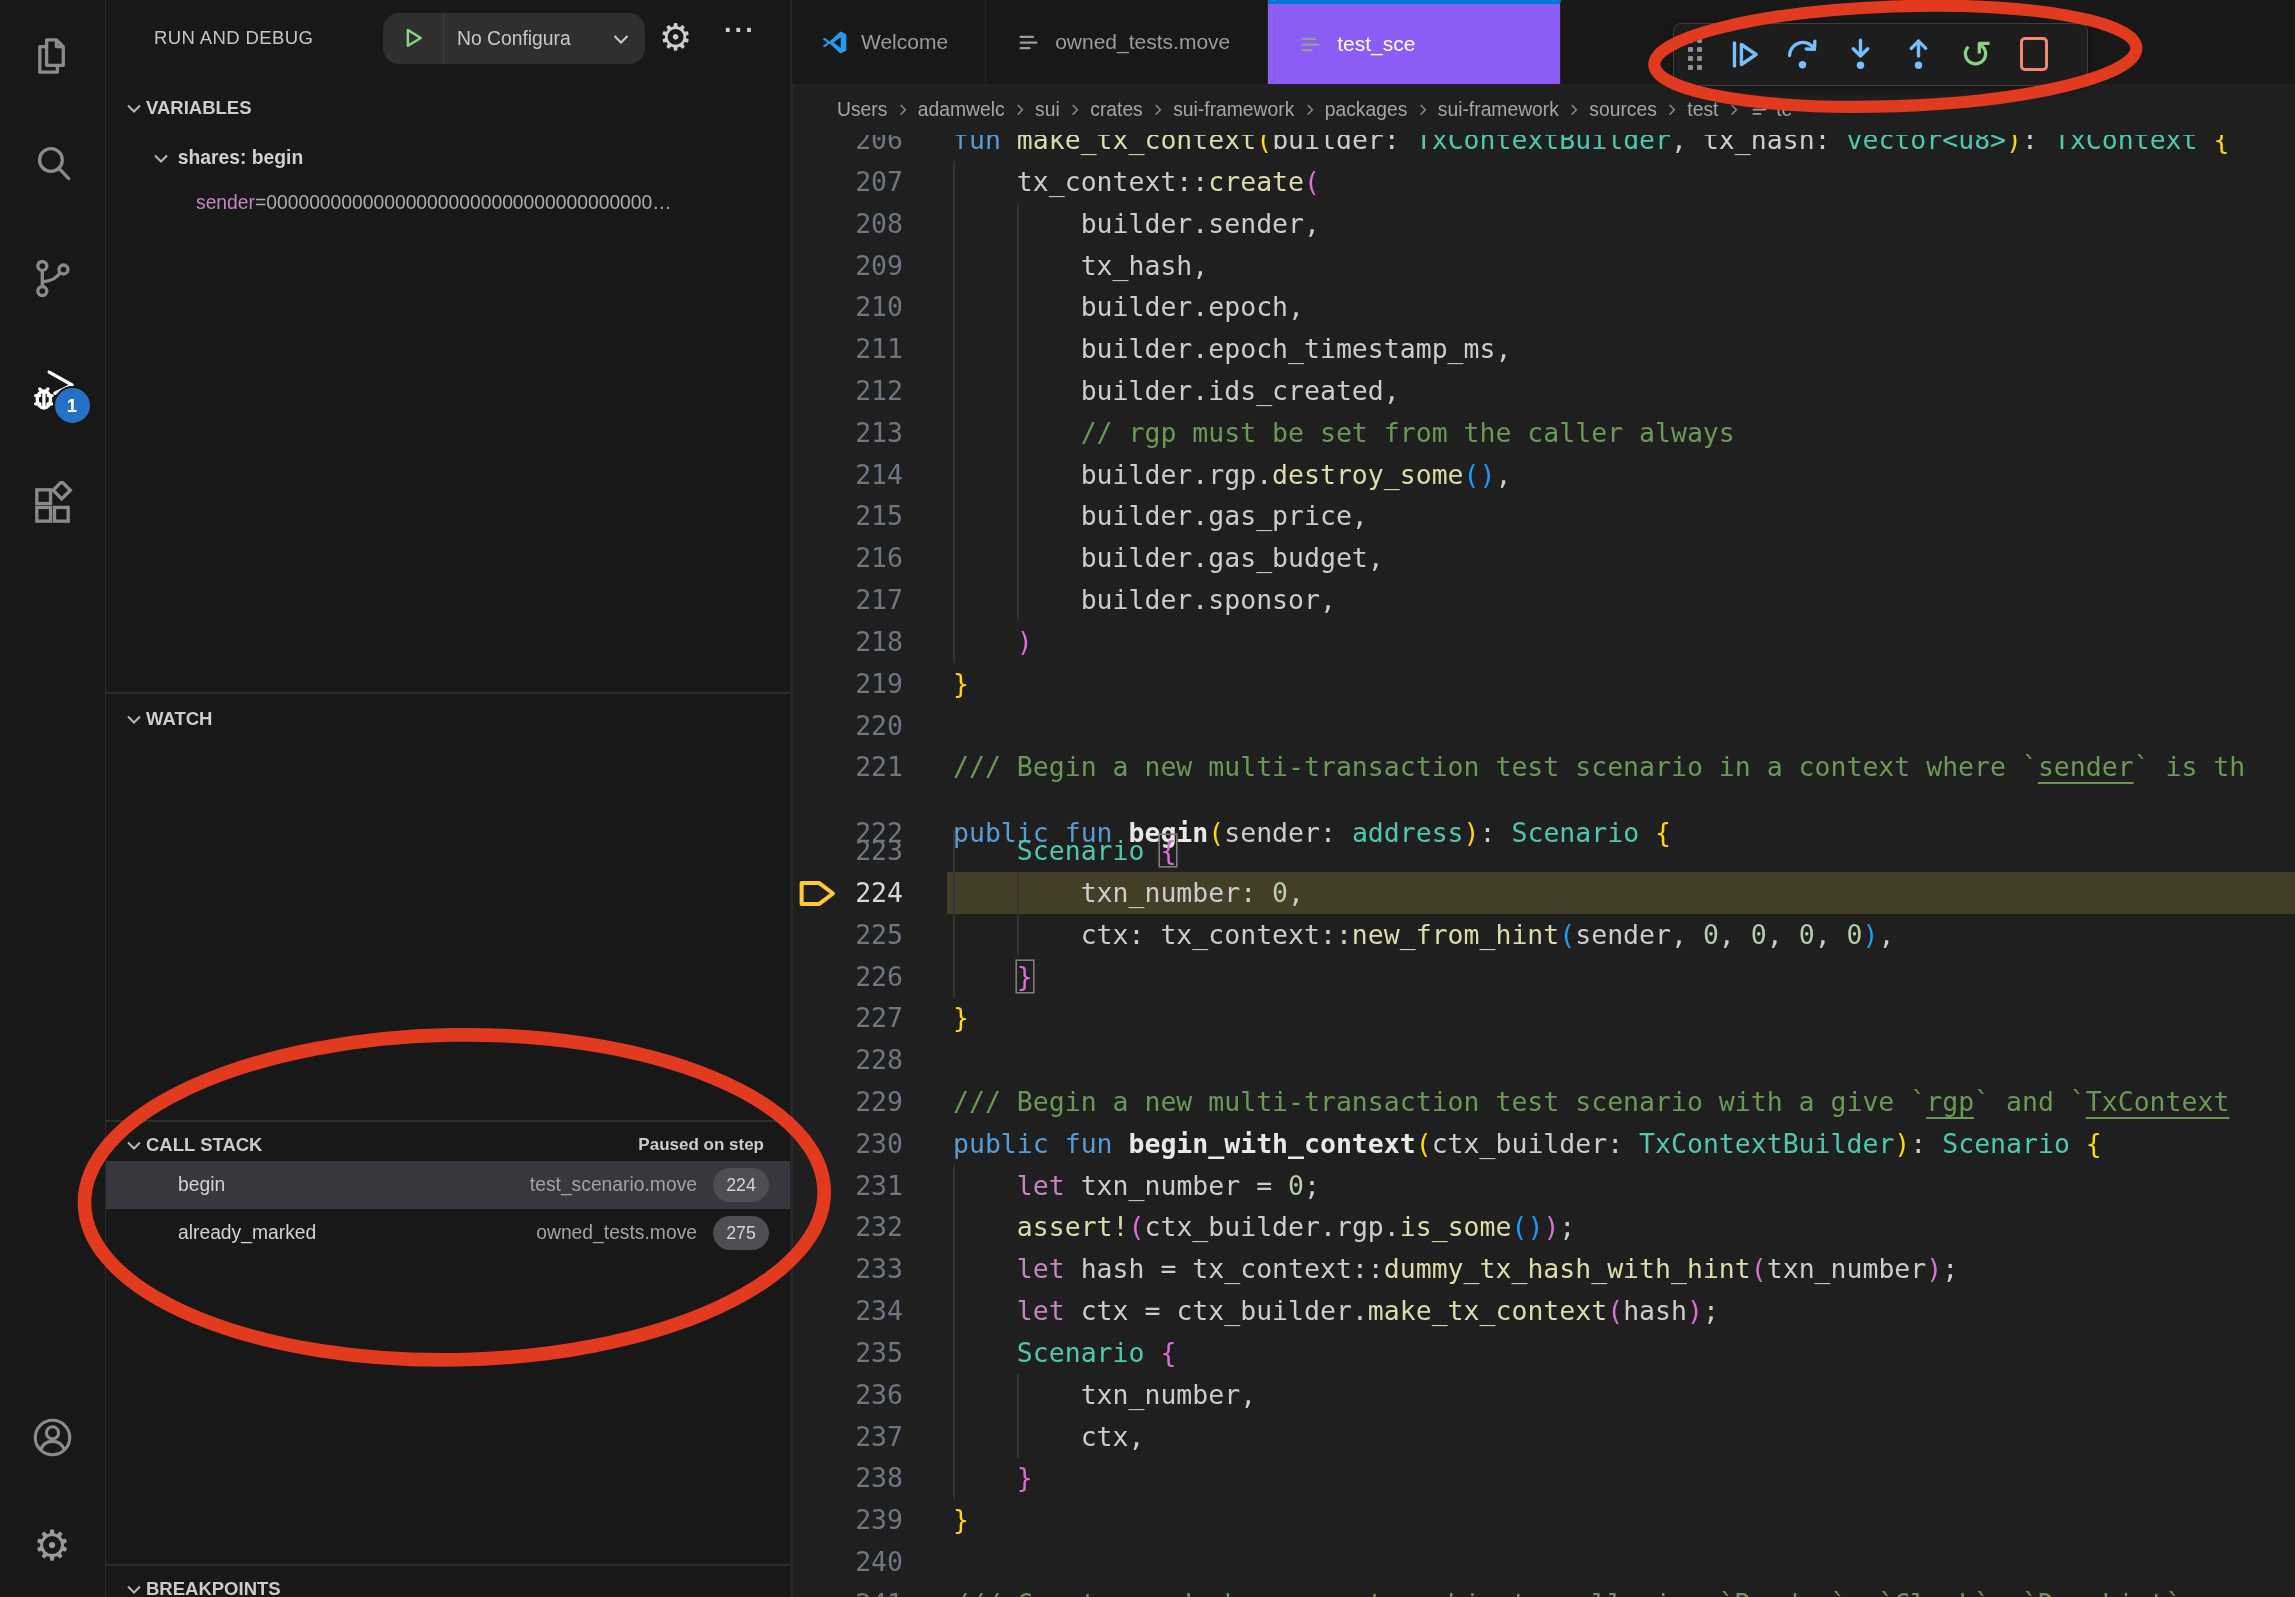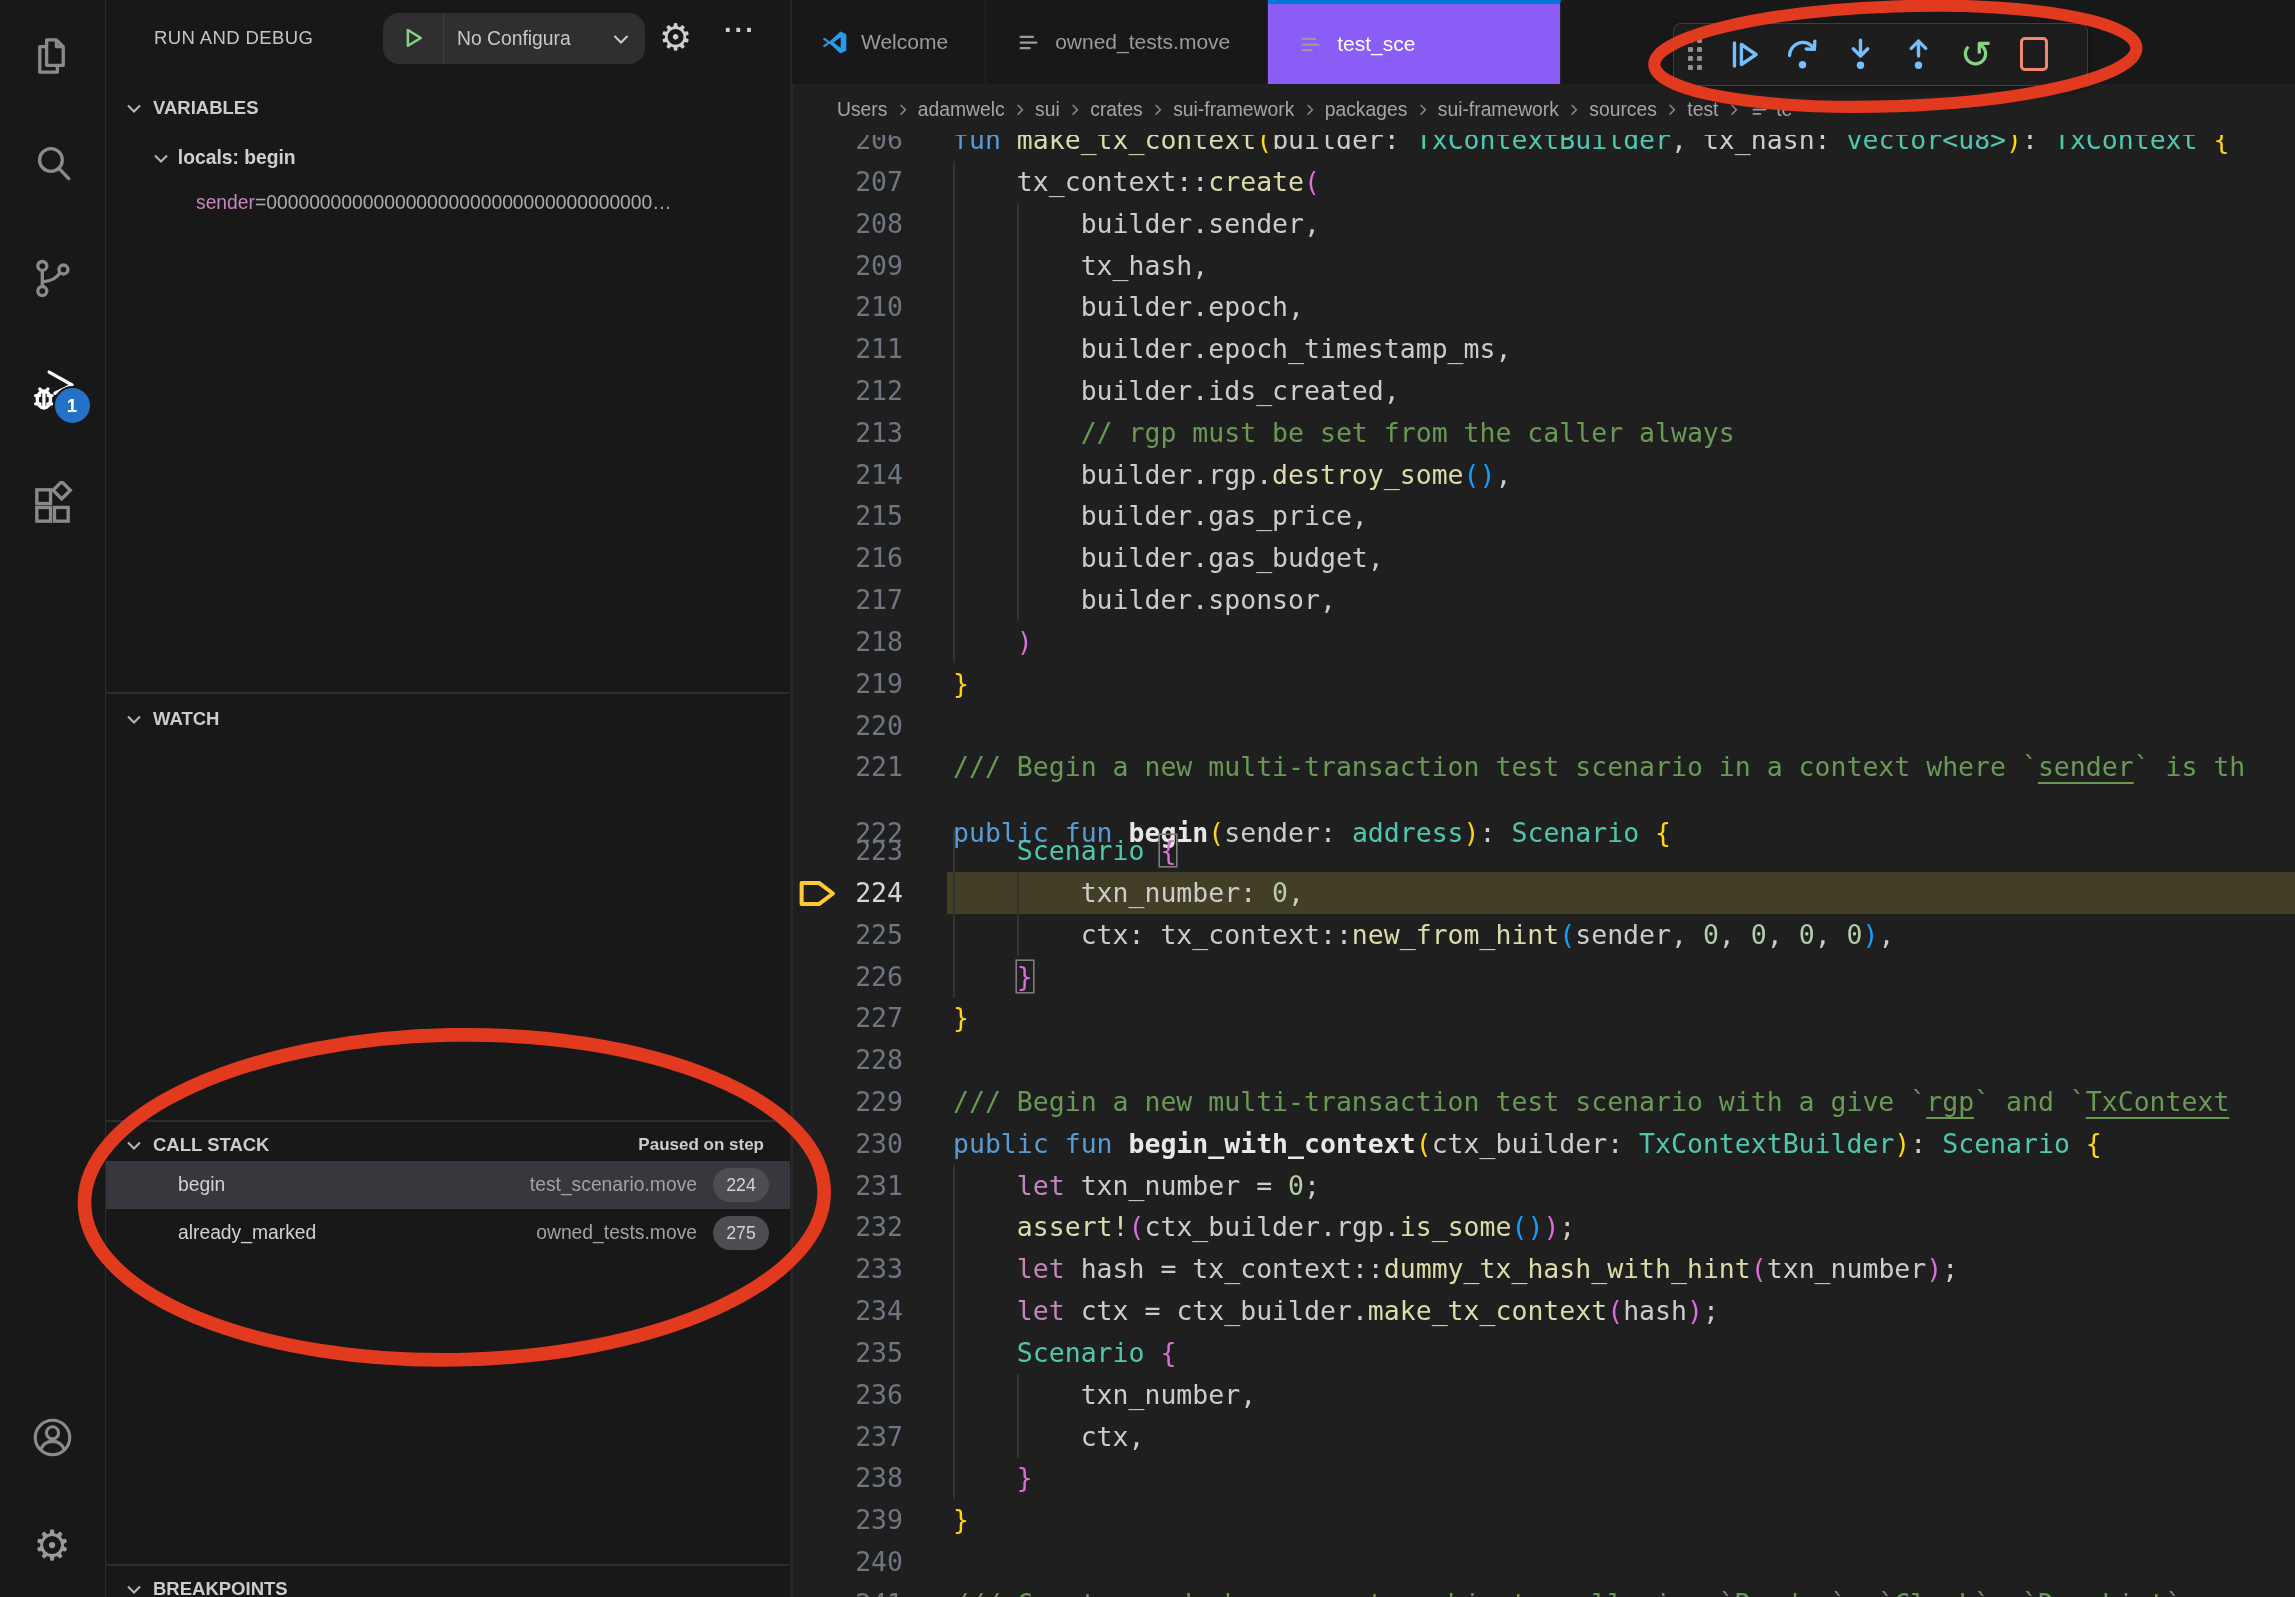--- a/index.html
+++ b/index.html
@@ -16,21 +16,21 @@
   
   .sidebar{position:absolute;left:106px;top:0;width:684px;height:1597px;background:#181818;z-index:6;}
   .sb-title{position:absolute;left:48px;top:27px;font-size:18.5px;color:#c5c5c5;letter-spacing:0.4px;}
   .runctrl{position:absolute;left:277px;top:13px;width:262px;height:51px;background:#2f2f2f;border-radius:16px;display:flex;align-items:center;overflow:hidden;}
   .runplay{width:60px;height:51px;display:flex;align-items:center;justify-content:center;border-right:1.6px solid #404040;}
   .runlabel{flex:1;font-size:19.3px;color:#c8c8c8;padding-left:13px;white-space:nowrap;overflow:hidden;max-width:146px;}
   .runchev{width:35px;display:flex;align-items:center;justify-content:center;}
   .sb-gear{position:absolute;left:553px;top:16px;font-size:37px;color:#cfcfcf;line-height:1.2;}
   .sb-more{position:absolute;left:618px;top:14.5px;font-size:27px;color:#cfcfcf;font-weight:700;letter-spacing:1.6px;}
   .chev{width:24px;height:24px;flex:0 0 24px;}
-  .shead{position:absolute;left:0;right:0;height:42px;display:flex;align-items:center;gap:7px;padding-left:16px;}
+  .shead{position:absolute;left:0;right:0;height:42px;display:flex;align-items:center;gap:0;padding-left:16px;}
   .shead .hlabel{font-size:18.5px;font-weight:700;color:#cccccc;}
   .subhead{position:absolute;left:0;right:0;height:42px;display:flex;align-items:center;gap:4.8px;padding-left:43px;}
   .subhead .hlabel{font-size:19.3px;font-weight:700;color:#d0d0d0;}
   .varrow{position:absolute;left:90px;right:4.8px;height:42px;display:flex;align-items:center;font-size:19.3px;white-space:nowrap;overflow:hidden;}
   .vname{color:#c586c0;}
   .vval{color:#ababab;}
   .sdiv{position:absolute;left:0;right:0;height:1.6px;background:#2d2d2d;}
   .paused{position:absolute;right:26px;font-size:17px;font-weight:700;color:#cccccc;line-height:42px;}
   .csrow{position:absolute;left:0;right:0;height:48px;display:flex;align-items:center;padding:0 21px 0 72px;box-sizing:border-box;}
   .csrow.sel{background:#37373d;}
@@ -351,21 +351,21 @@
     <div class="shead" style="top:87px">
       <svg class="chev" viewBox="0 0 24 24" fill="none" stroke="#b8b8b8" stroke-width="2">
           <path d="M6 9.5L12 15.5 18 9.5"></path>
         </svg>
       <span class="hlabel">VARIABLES</span>
     </div>
     <div class="subhead" style="top:137px">
       <svg class="chev" viewBox="0 0 24 24" fill="none" stroke="#b8b8b8" stroke-width="2">
           <path d="M6 9.5L12 15.5 18 9.5"></path>
         </svg>
-      <span class="hlabel">locals: begin</span>
+      <span class="hlabel">shares: begin</span>
     </div>
     <div class="varrow" style="top:182px">
       <span class="vname">sender</span>
         <span class="vval"> = </span>
         <span class="vval">000000000000000000000000000000000000…</span>
     </div>
 
     <div class="sdiv" style="top:692px"></div>
     <div class="shead" style="top:698px">
       <svg class="chev" viewBox="0 0 24 24" fill="none" stroke="#b8b8b8" stroke-width="2">

